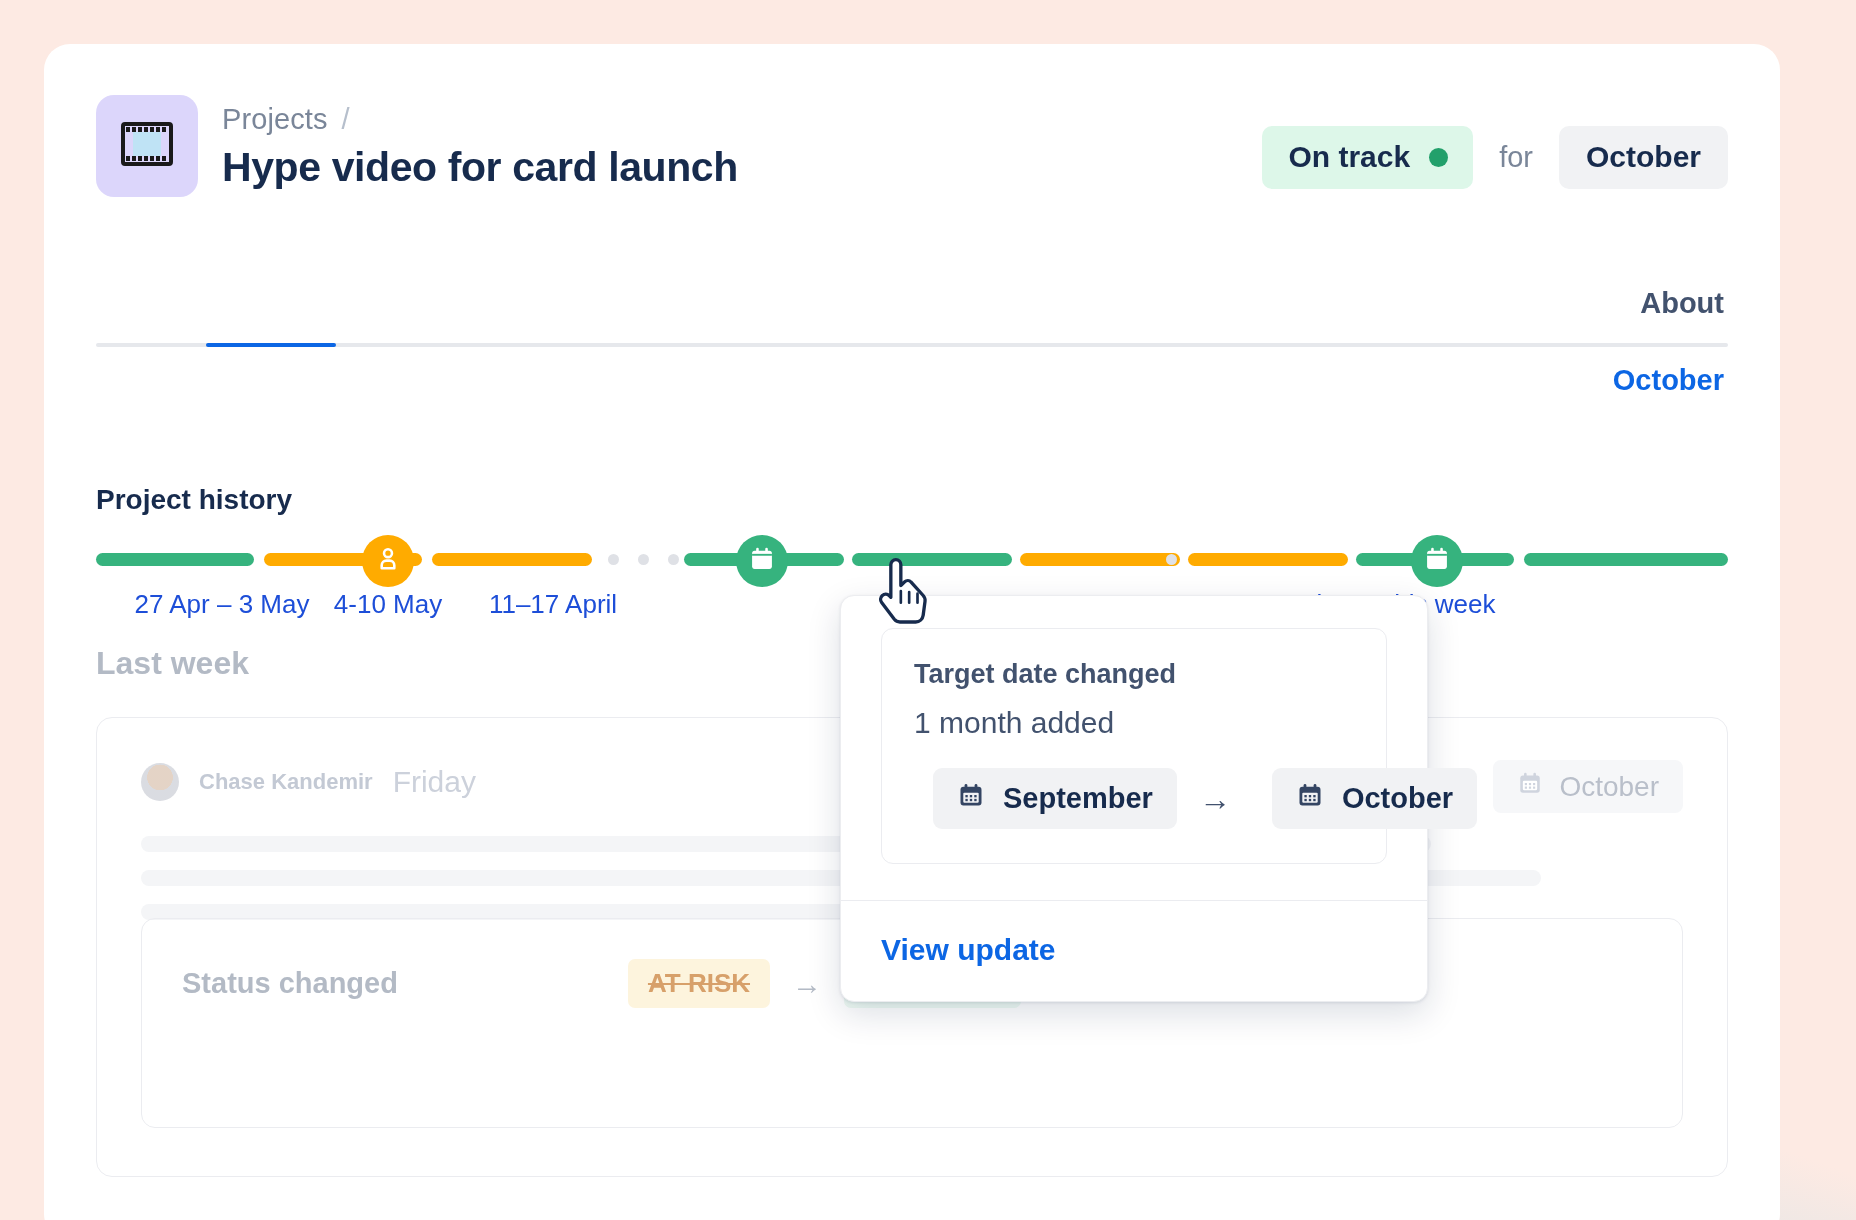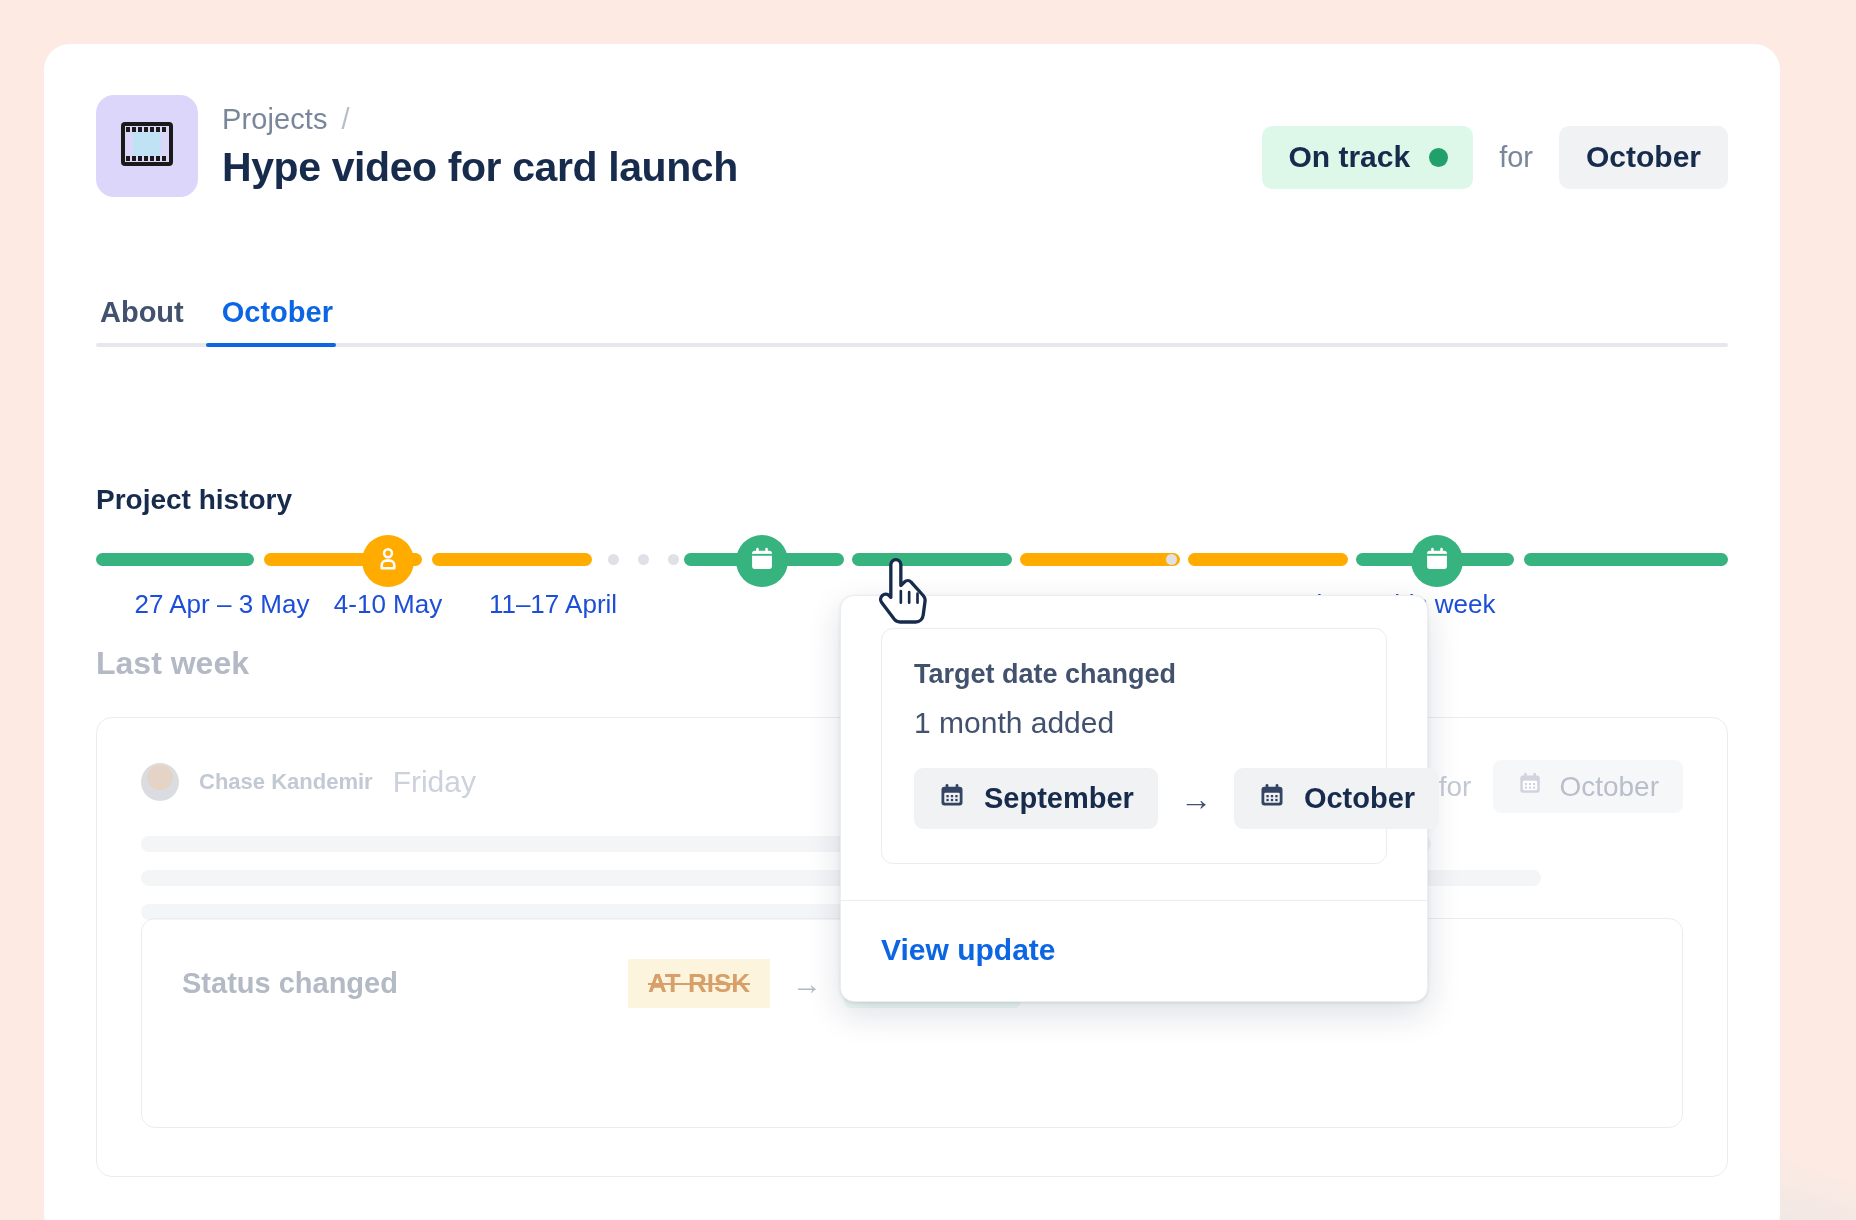--- a/index.html
+++ b/index.html
@@ -126,20 +126,21 @@
     position: absolute;
     left: 52px;
     top: 243px;
     width: 1632px;
   }
   .tab-row {
     display: flex;
     align-items: flex-end;
     gap: 30px;
     height: 56px;
+    flex-direction: column;
   }
   .tab {
     font-size: 29px;
     font-weight: 700;
     color: #42526e;
     padding: 0 4px 14px 4px;
     cursor: pointer;
   }
   .tab.active { color: #0c66e4; }
   .tab-underline-track {
@@ -319,21 +320,21 @@
     align-items: center;
   }
   .inner-label {
     font-size: 29px;
     font-weight: 700;
     color: #b3bac5;
   }
   .chip-at-risk {
     margin-left: 230px;
     background: #fdf4dd;
-    border-radius: 1px;
+    border-radius: 7px;
     padding: 9px 20px;
     font-size: 26px;
     font-weight: 700;
     color: #d7a06a;
     text-decoration: line-through;
   }
   .chip-arrow {
     margin: 0 22px;
     font-size: 30px;
     color: #b3bac5;
@@ -403,20 +404,21 @@
   .pop-month-pill {
     background: #f1f2f4;
     border-radius: 9px;
     padding: 13px 24px;
     font-size: 29px;
     font-weight: 700;
     color: #172b4d;
     display: flex;
     align-items: center;
     gap: 18px;
+    margin-left: 19px;
   }
   .pop-arrow {
     margin: 0 22px;
     font-size: 32px;
     color: #42526e;
     line-height: 1;
   }
   .pop-divider {
     margin-top: 36px;
     border-top: 1px solid #ebecf0;

